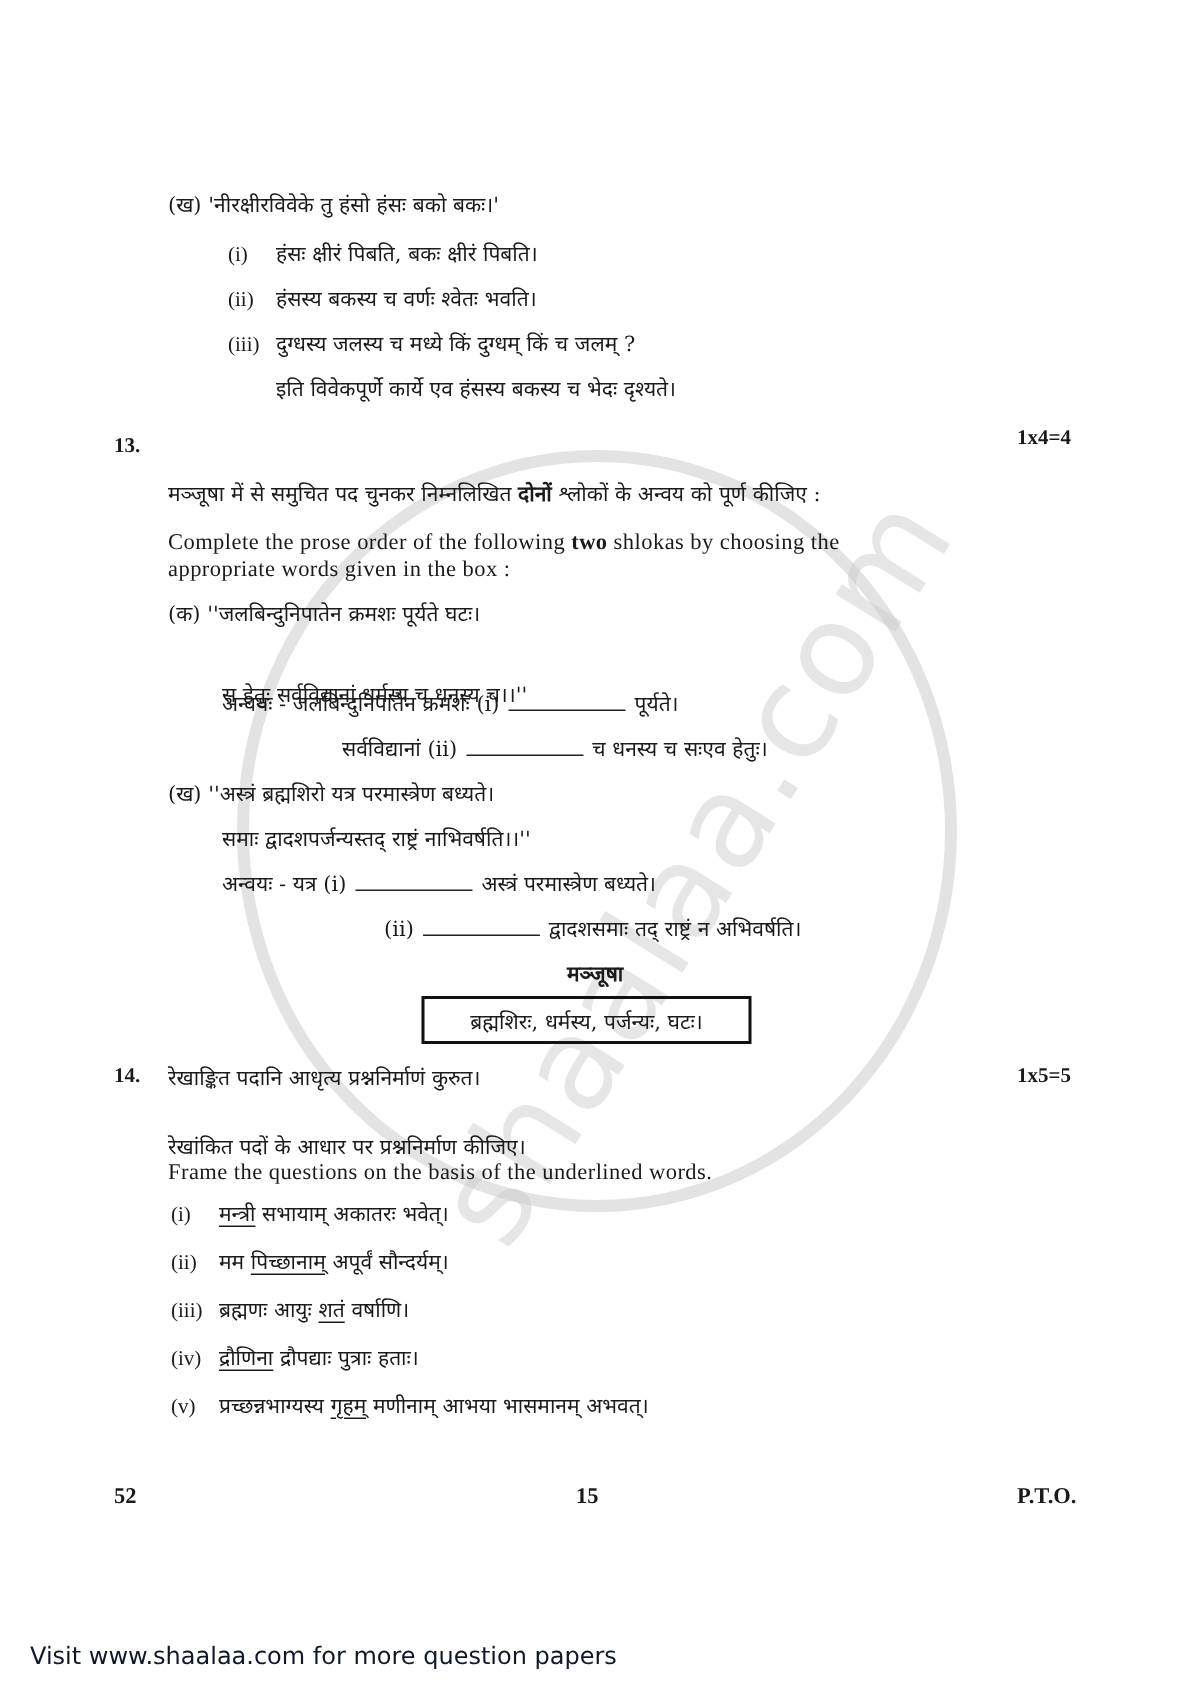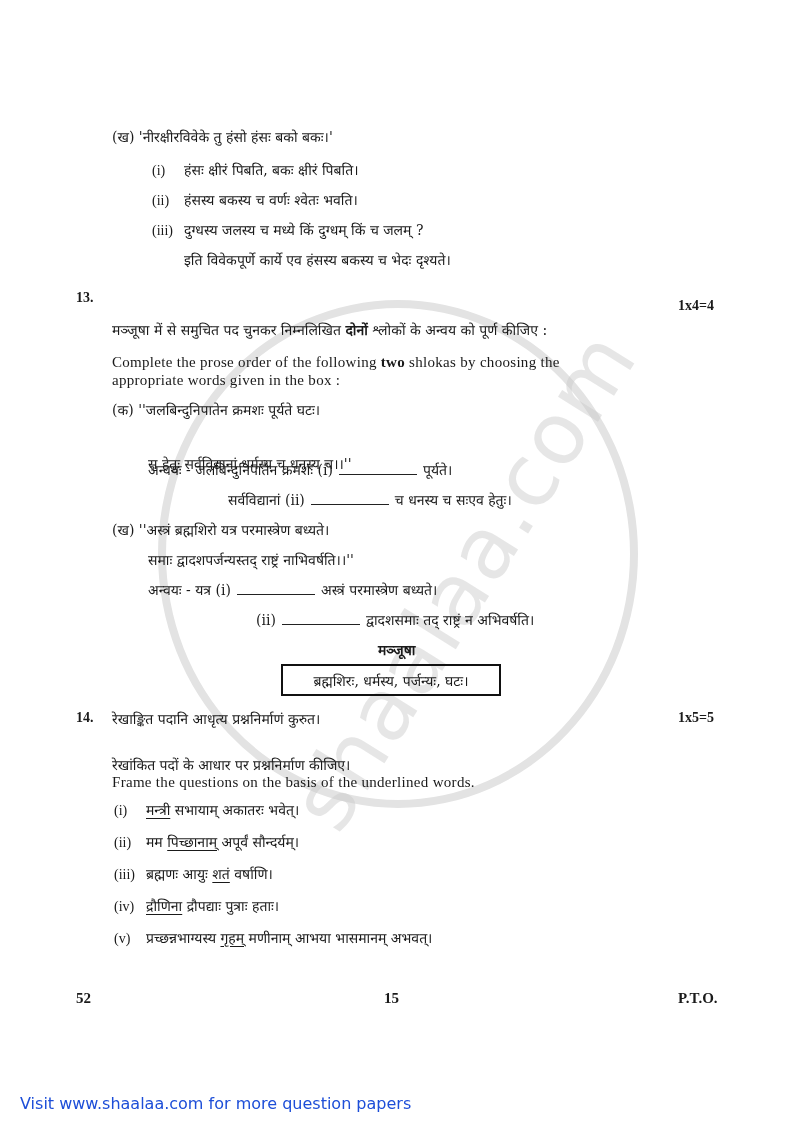--- a/index.html
+++ b/index.html
@@ -16,21 +16,21 @@
   .lbl { display: inline-block; width: 32px; font-family: "Liberation Serif", serif; font-size: 14px; }
   .u { text-decoration: underline; text-underline-offset: 3px; }
   .blank { display: inline-block; width: 78px; border-bottom: 1px solid #222; margin: 0 6px; height: 12px; vertical-align: baseline; }
   b { font-weight: bold; }
   .box {
     position: absolute; left: 281px; top: 664px; width: 220px; height: 32px;
     border: 2px solid #111; box-sizing: border-box;
     display: flex; align-items: center; justify-content: center; font-size: 14px;
   }
   .footer { position: absolute; font-weight: bold; font-size: 15px; font-family: "Liberation Serif", serif; top: 990px; }
-  .visit { position: absolute; left: 20px; top: 1094px; font-family: "DejaVu Sans", "Liberation Sans", sans-serif; font-size: 16px; color: #1d4ed8; }
+  .visit { position: absolute; left: 20px; top: 1094px; font-family: "DejaVu Sans", "Liberation Sans", sans-serif; font-size: 16px; color: #0f172a; }
   .wm-ellipse {
     position: absolute; left: 158px; top: 300px; width: 480px; height: 508px;
     border: 8px solid #e3e3e3; border-radius: 50%; box-sizing: border-box; pointer-events: none;
   }
   .wm-text {
     position: absolute; left: 180px; top: 530px; font-family: "DejaVu Sans", sans-serif;
     font-size: 86px; color: rgba(200,200,200,0.45); transform: rotate(-58deg);
     transform-origin: center; pointer-events: none; letter-spacing: 2px;
   }
 </style>
@@ -51,21 +51,21 @@
   </div>
   <div class="ln" style="left:152px; top:190px;">
     <span class="lbl">(ii)</span><span>हंसस्य बकस्य च वर्णः श्वेतः भवति।</span>
   </div>
   <div class="ln" style="left:152px; top:220px;">
     <span class="lbl">(iii)</span><span>दुग्धस्य जलस्य च मध्ये किं दुग्धम् किं च जलम् ?</span>
   </div>
   <div class="ln" style="left:184px; top:250px;">इति विवेकपूर्णे कार्ये एव हंसस्य बकस्य च भेदः दृश्यते।</div>
 
   <div class="qnum" style="left:76px; top:290px;">13.</div>
-  <div class="marks" style="top:298px;">1x4=4</div>
+  <div class="marks" style="top:285px;">1x4=4</div>
   <div class="ln" style="left:112px; top:320px;">
     <span>मञ्जूषा में से समुचित पद चुनकर निम्नलिखित </span><b>दोनों</b><span> श्लोकों के अन्वय को पूर्ण कीजिए :</span>
   </div>
   <div class="ln en" style="left:112px; top:352px;">
     <span>Complete the prose order of the following </span><b>two</b><span> shlokas by choosing the</span>
   </div>
   <div class="ln en" style="left:112px; top:370px;">appropriate words given in the box :</div>
 
   <div class="ln" style="left:112px; top:400px;">
     <span>(क)</span>

